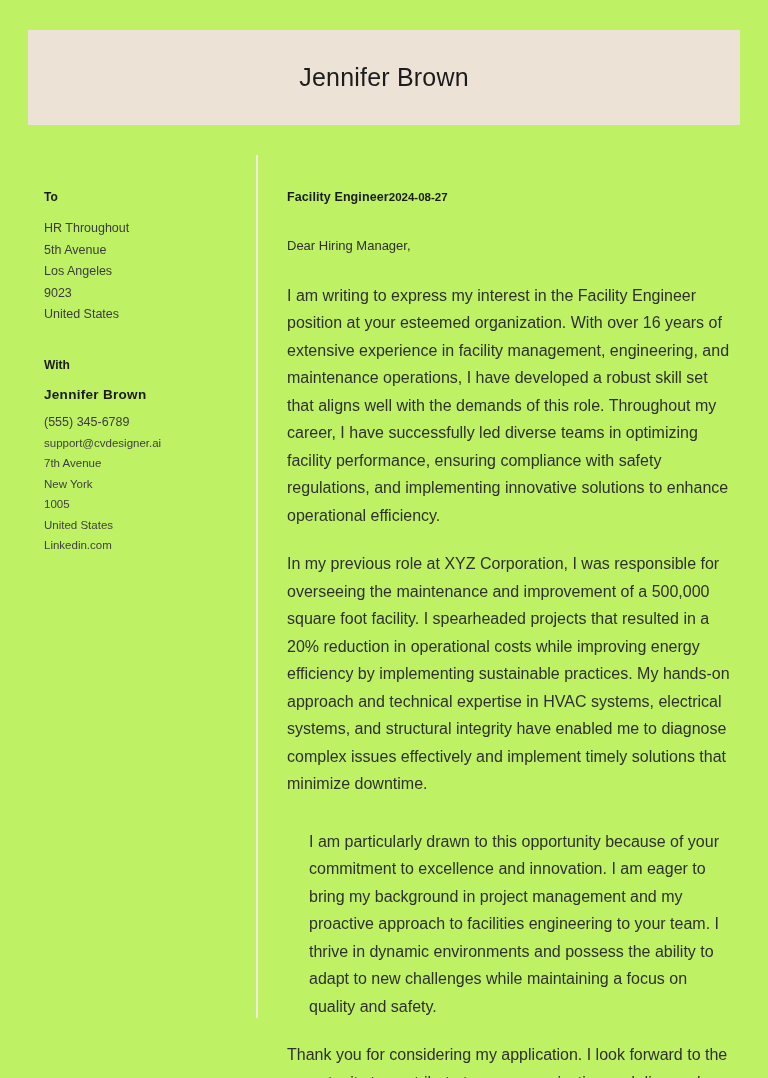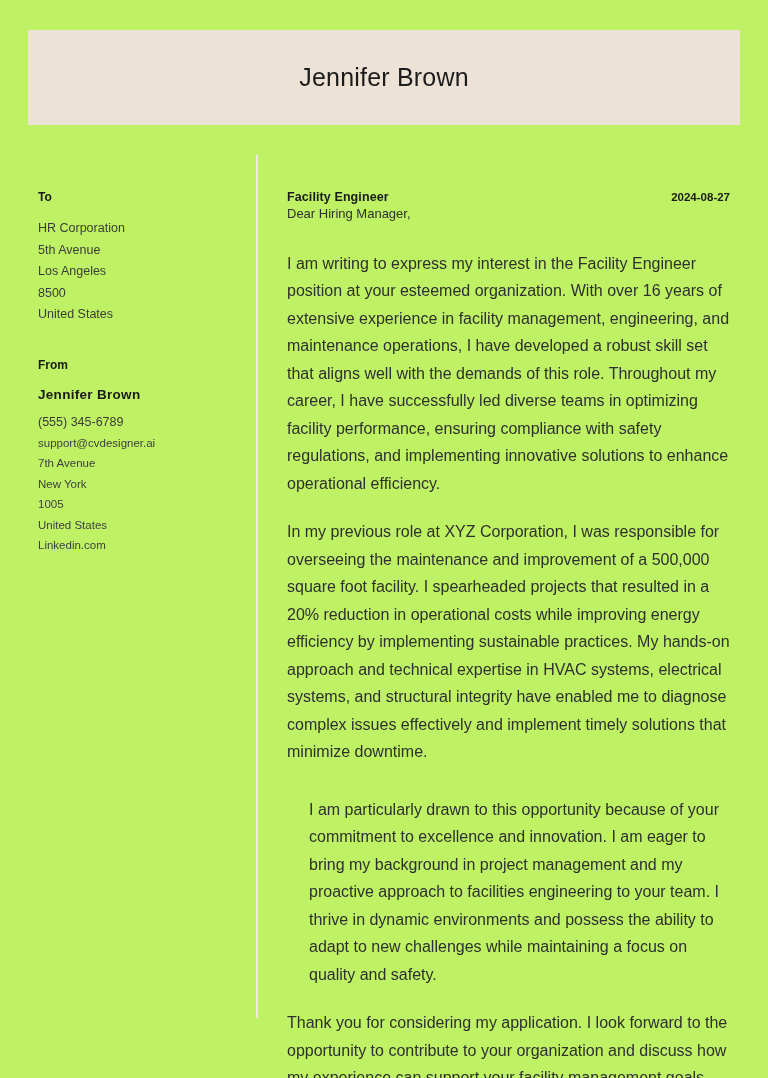--- a/index.html
+++ b/index.html
@@ -48,21 +48,21 @@
     left: 256px;
     top: 155px;
     width: 2px;
     height: 863px;
     background: #f3e9df;
   }
 
   
   .sidebar {
     position: absolute;
-    left: 38px;
+    left: 44px;
     top: 190px;
     width: 200px;
   }
   .side-heading {
     font-size: 12px;
     font-weight: bold;
     color: #1a1a1a;
     margin: 0 0 14px 0;
     line-height: 1.2;
   }
@@ -90,22 +90,22 @@
 
   
   .letter {
     position: absolute;
     left: 287px;
     top: 190px;
     width: 443px;
   }
   .letter-topline {
     display: flex;
-    justify-content: space-between;
     align-items: baseline;
+    margin-bottom: 32px;
   }
   .job-title {
     font-size: 12.5px;
     font-weight: bold;
     color: #1a1a1a;
     letter-spacing: 0.1px;
   }
   .letter-date {
     font-size: 11.5px;
     font-weight: bold;
@@ -152,29 +152,29 @@
   <div class="header-band">
     <div class="header-name">Jennifer Brown</div>
   </div>
 
   <div class="divider"></div>
 
   <div class="sidebar">
 
     <div class="block-to">
       <div class="side-heading">To</div>
-      <div class="side-line">HR Corporation</div>
+      <div class="side-line">HR Throughout</div>
       <div class="side-line">5th Avenue</div>
       <div class="side-line">Los Angeles</div>
-      <div class="side-line">8500</div>
+      <div class="side-line">9023</div>
       <div class="side-line">United States</div>
     </div>
 
     <div class="block-from">
-      <div class="side-heading">From</div>
+      <div class="side-heading">With</div>
       <div class="side-name">Jennifer Brown</div>
       <div class="side-line">(555) 345-6789</div>
       <div class="side-line small">support@cvdesigner.ai</div>
       <div class="side-line small">7th Avenue</div>
       <div class="side-line small">New York</div>
       <div class="side-line small">1005</div>
       <div class="side-line small">United States</div>
       <div class="side-line small">Linkedin.com</div>
     </div>
 

